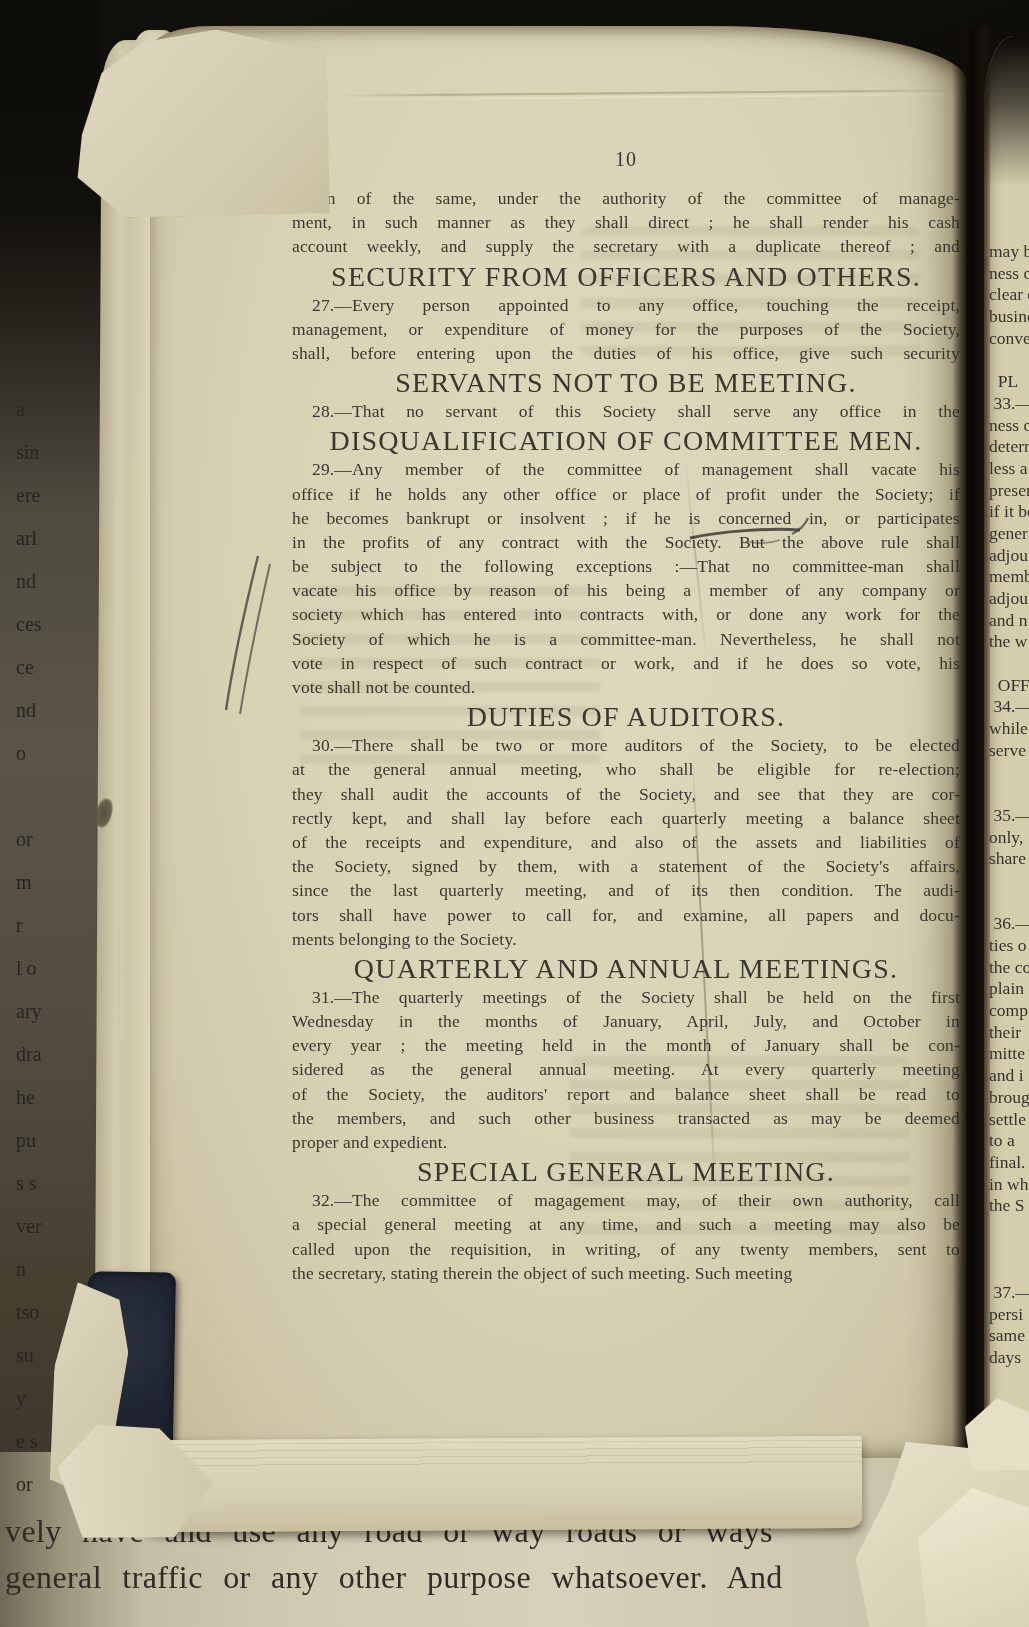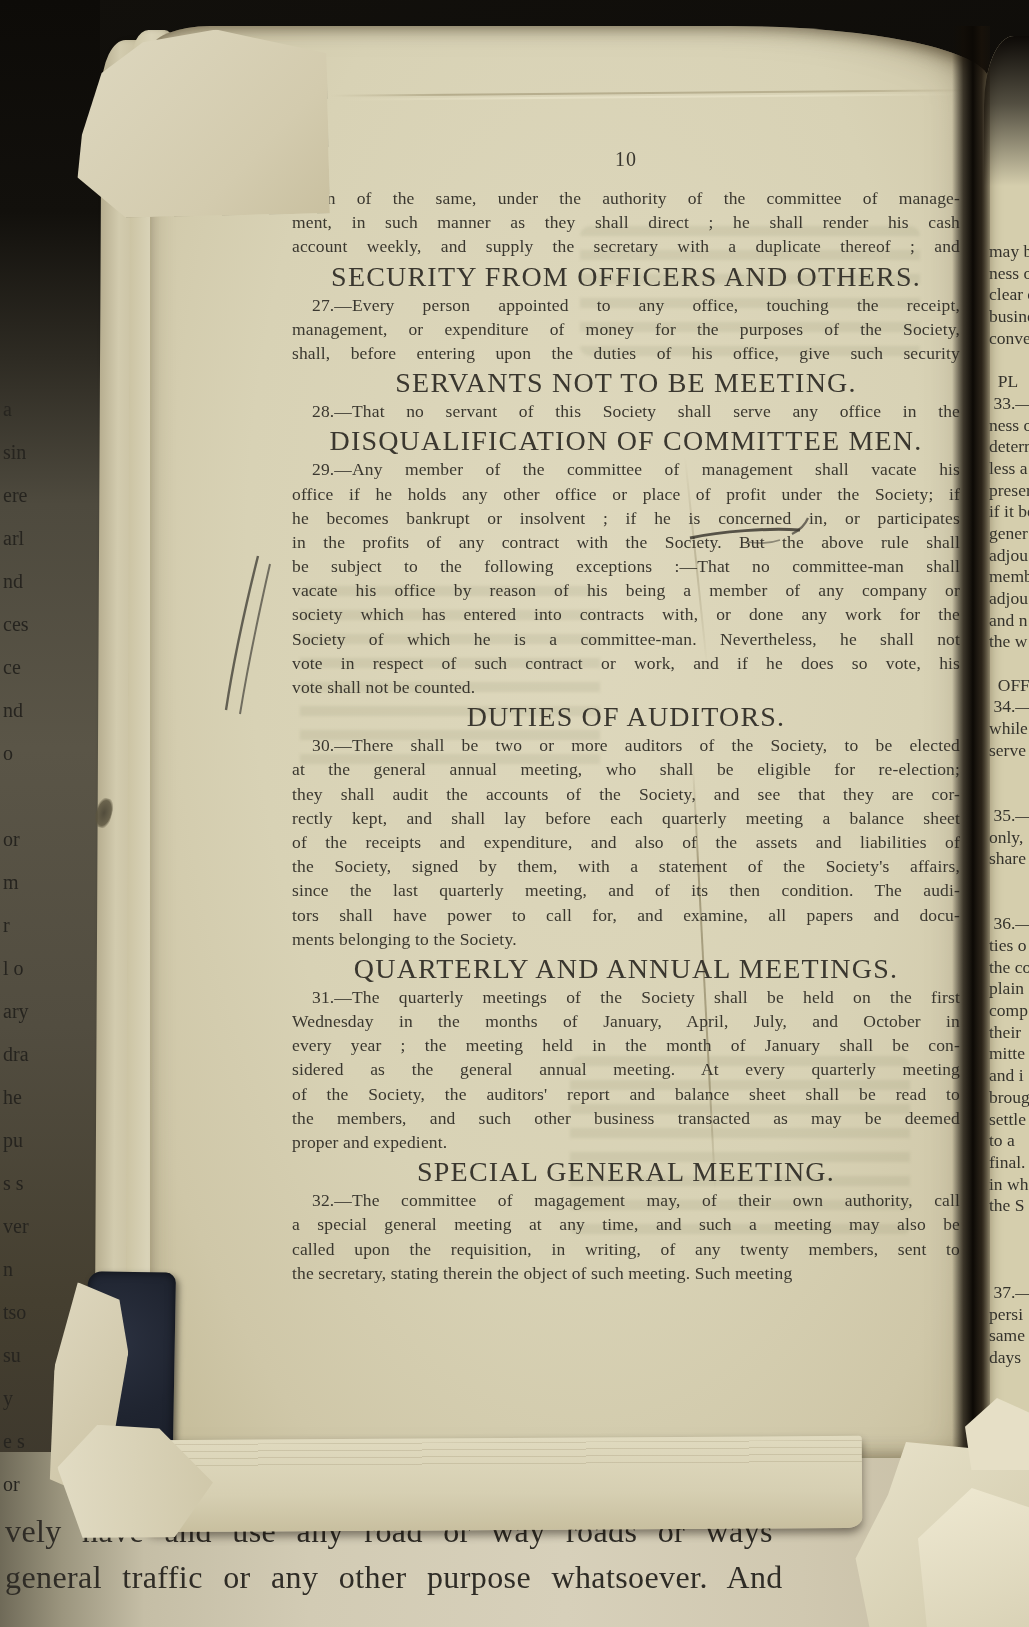--- a/index.html
+++ b/index.html
@@ -9,21 +9,21 @@
     font-family:"Liberation Serif","DejaVu Serif",serif;
   }
   
   .left-under {
     position:absolute; left:0; top:0; width:100px; height:1627px; z-index:1;
     background:linear-gradient(180deg,#0d0b08 0%, #12100c 13%, #2e2b23 22%,
       #4e4a3e 31%, #5a5547 46%, #524d40 63%, #453f30 80%, #37322a 100%);
   }
   .left-frags { position:absolute; left:3px; top:388px; width:44px; z-index:3;
     font-size:20px; line-height:43px; color:#26241f; white-space:pre; }
-  .left-frags div { height:43px; }
+  .left-frags div { height:43px;margin-left:13px; }
   
   .strip-a { position:absolute; left:98px; top:40px; width:46px; height:1415px; z-index:2;
     background:linear-gradient(90deg,#b7ae90,#d2cbae 40%,#c6bd9e);
     border-radius:24px 6px 8px 14px / 50px 8px 10px 22px;
     box-shadow:inset -5px 0 6px -3px rgba(60,48,24,.5), 2px 0 4px rgba(20,15,5,.3);
     transform:rotate(.3deg); }
   .strip-b { position:absolute; left:128px; top:30px; width:42px; height:1428px; z-index:2;
     background:linear-gradient(90deg,#ccc4a4,#d9d3b8 50%,#cfc8aa);
     border-radius:18px 8px 6px 10px / 36px 10px 8px 16px;
     box-shadow:inset -4px 0 6px -3px rgba(60,48,24,.45); transform:rotate(.2deg); }
@@ -49,21 +49,21 @@
     clip-path:polygon(0 30%,30% 0,70% 10%,100% 60%,70% 100%,10% 90%);
     transform:rotate(-8deg); box-shadow:2px 4px 7px rgba(15,10,4,.45); }
   
   .main-page { position:absolute; left:150px; top:26px; width:816px; height:1432px; z-index:3;
     background:radial-gradient(ellipse at 52% 38%, #ded8bd 0%, #d8d2b5 55%, #cfc7a8 82%, #c3ba97 100%);
     border-top-left-radius:60px 25px; border-top-right-radius:260px 55px;
     border-bottom-right-radius:30px 15px; border-bottom-left-radius:8px;
     box-shadow:inset 0 12px 16px -10px rgba(45,32,12,.5),
                inset -34px 0 46px -24px rgba(48,34,12,.62),
                inset 16px 0 26px -18px rgba(70,55,25,.35),
-               inset 0 -14px 18px -12px rgba(60,45,18,.35);padding-left:23px; }
+               inset 0 -14px 18px -12px rgba(60,45,18,.35); }
   .crease-1 { position:absolute; left:180px; top:66px; width:640px; height:2px;
     background:linear-gradient(90deg,rgba(105,90,50,0),rgba(105,90,50,.32) 18%,rgba(105,90,50,.28) 82%,rgba(105,90,50,0));
     transform:rotate(-.5deg); }
   .crease-2 { position:absolute; left:190px; top:70px; width:620px; height:2px;
     background:linear-gradient(90deg,rgba(240,235,210,0),rgba(240,235,210,.5) 30%,rgba(240,235,210,.45) 75%,rgba(240,235,210,0));
     transform:rotate(-.5deg); }
   .scratch-1 { position:absolute; left:553px; top:735px; width:2px; height:430px;
     background:linear-gradient(180deg,rgba(100,88,52,0),rgba(100,88,52,.45) 25%,rgba(100,88,52,.4) 75%,rgba(100,88,52,0));
     transform:rotate(-3deg); }
   .scratch-2 { position:absolute; left:545px; top:430px; width:2px; height:210px; opacity:.5;

